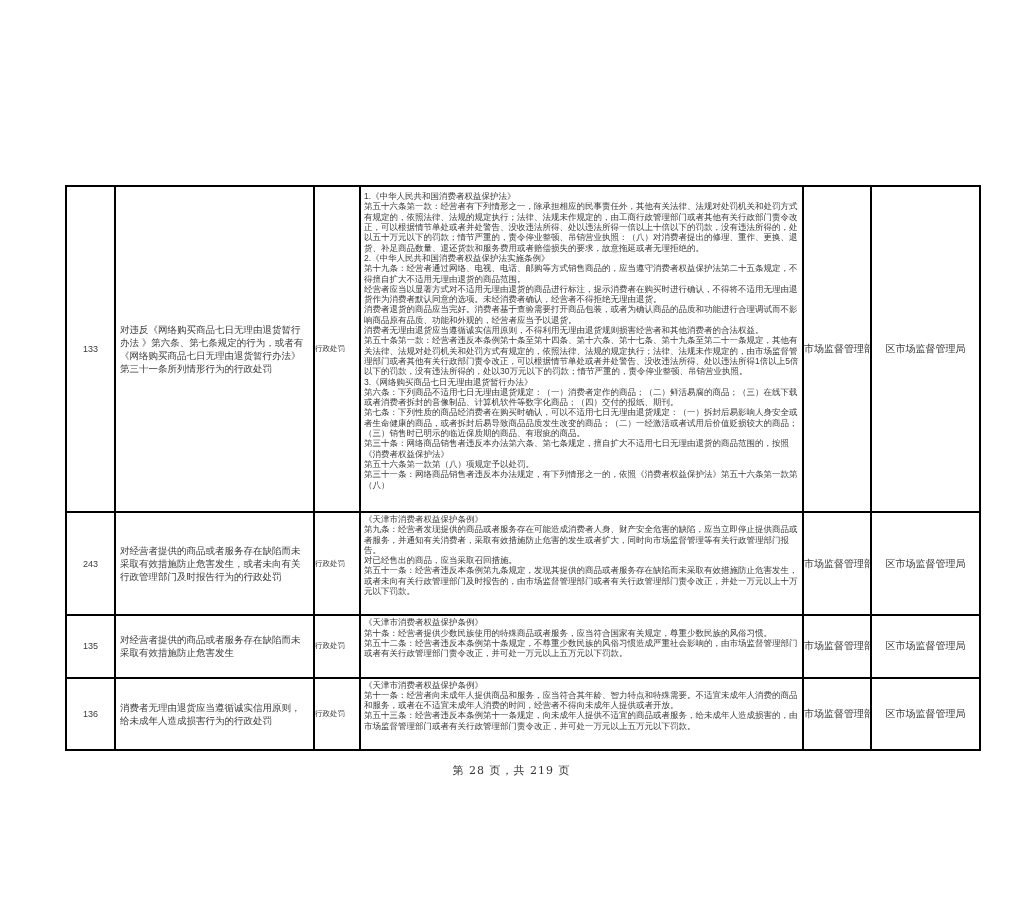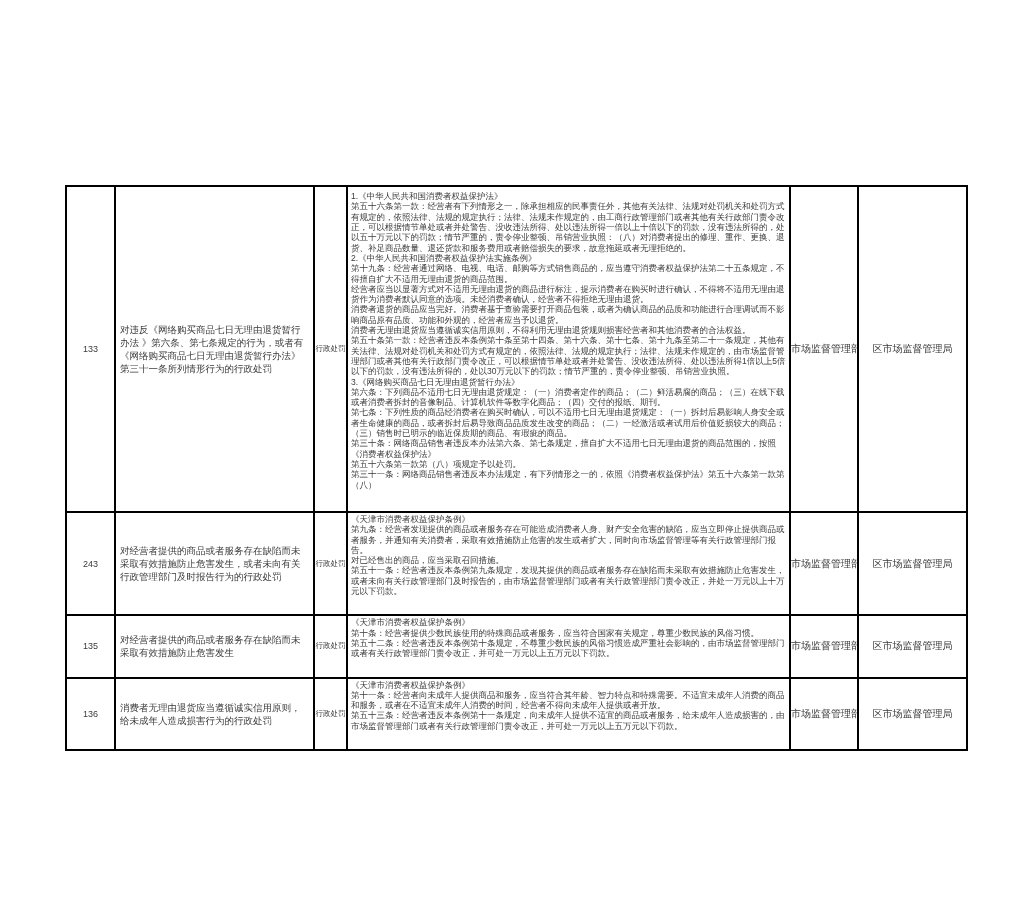--- a/index.html
+++ b/index.html
@@ -21,21 +21,21 @@
     table-layout: fixed;
   }
   table.penalty-table td {
     border: 2px solid #000000;
     color: #3a3a3a;
     vertical-align: middle;
     overflow: hidden;
   }
   .c-no    { width: 49px;  text-align: center; font-size: 9px; }
   .c-item  { width: 199px; text-align: left;   font-size: 9.5px; line-height: 13px; padding: 2px 4px; }
-  .c-type  { width: 33px;  text-align: center; font-size: 7.5px; white-space: nowrap; }
+  .c-type  { width: 46px;  font-size: 7.5px; white-space: nowrap; }
   .c-basis { width: 443px; text-align: left;   font-size: 8.5px; line-height: 10.3px;
              padding: 1px 3px 18px 3px; vertical-align: top; white-space: pre-wrap; }
   .c-dept  { width: 68px;  text-align: center; font-size: 10px; white-space: nowrap; }
   .c-org   { width: 109px;  text-align: center; font-size: 10px; white-space: nowrap; border-radius: 25px; }
   tr.r0 { height: 326px; }
   tr.r1 { height: 86px; }
   tr.r2 { height: 56px; }
   tr.r3 { height: 57px; }
   .footer {
     position: absolute;
@@ -104,14 +104,15 @@
         <td class="c-type">行政处罚</td>
         <td class="c-basis">《天津市消费者权益保护条例》
 第十一条：经营者向未成年人提供商品和服务，应当符合其年龄、智力特点和特殊需要。不适宜未成年人消费的商品和服务，或者在不适宜未成年人消费的时间，经营者不得向未成年人提供或者开放。
 第五十三条：经营者违反本条例第十一条规定，向未成年人提供不适宜的商品或者服务，给未成年人造成损害的，由市场监督管理部门或者有关行政管理部门责令改正，并可处一万元以上五万元以下罚款。</td>
         <td class="c-dept">市场监督管理部门</td>
         <td class="c-org">区市场监督管理局</td>
       </tr>
     </tbody>
   </table>
 
+  <div class="footer">第 28 页，共 219 页</div>
 
 </div>
 
 </body></html>

